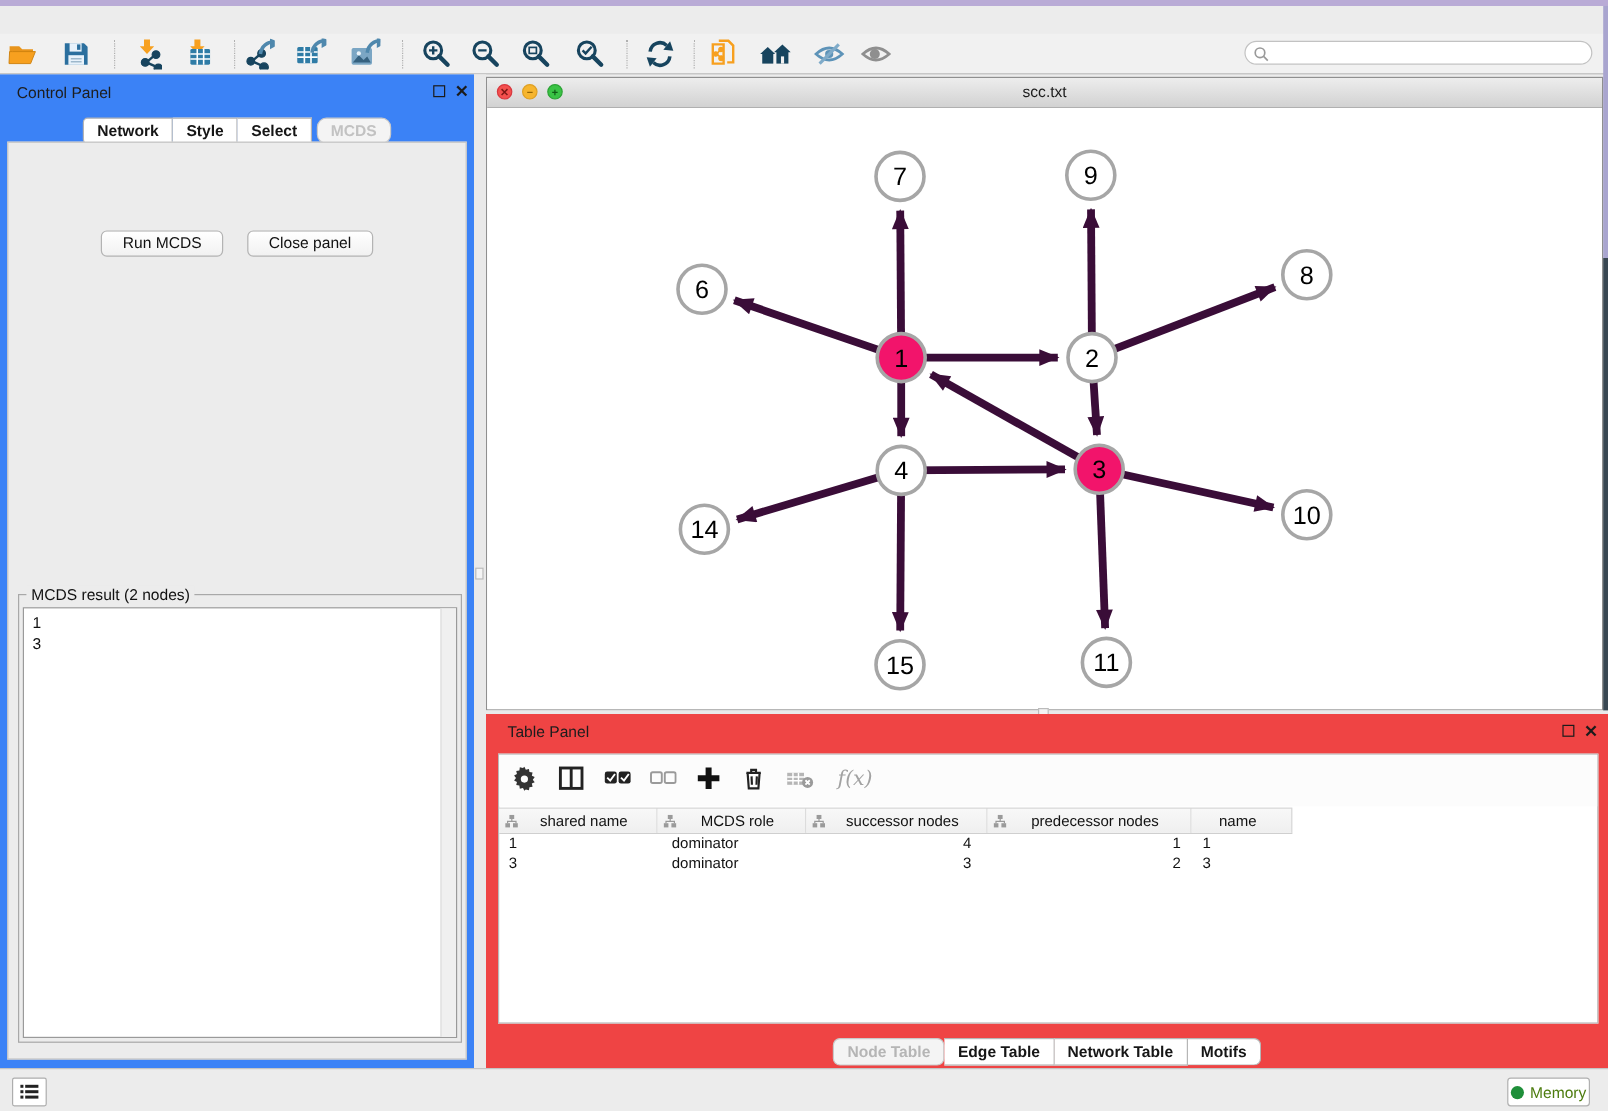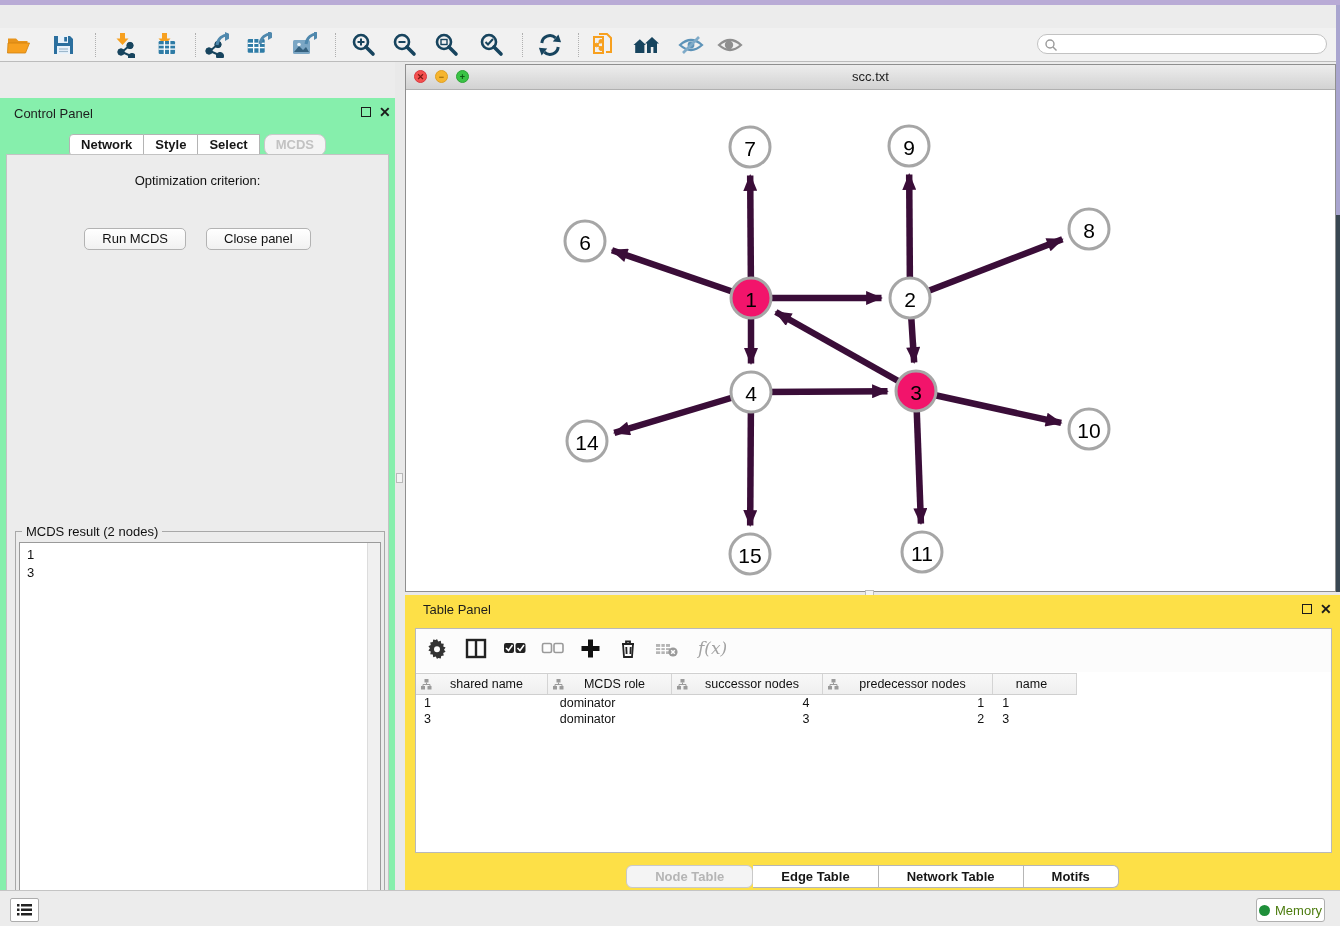--- a/index.html
+++ b/index.html
@@ -14,21 +14,21 @@
   #titlebar { left:0; top:5px; width:1340px; height:23px; background:linear-gradient(#f0f0f0,#dcdcdc); border-bottom:1px solid #c2c2c2; }
   .tl-dot { position:absolute; top:6px; width:12px; height:12px; border-radius:50%; background:#d8d8d8; border:1px solid #bcbcbc; }
   #win-title { width:100%; text-align:center; line-height:22px; font-size:13px; color:#9b9b9b; }
 
   #toolbar { left:0; top:28px; width:1340px; height:34px; background:#f1f1f1; border-bottom:1px solid #bcbcbc; }
   .tb-icon { position:absolute; top:4px; width:28px; height:28px; }
   .tb-sep { position:absolute; top:5px; width:1px; height:24px; border-left:1px dotted #b0b0b0; }
   #search-box { position:absolute; left:1037px; top:6px; width:290px; height:20px; background:#fff; border:1px solid #c2c2c2; border-radius:10px; }
   #search-box svg { position:absolute; left:6px; top:3px; }
 
-  #control-panel { left:0; top:62px; width:395px; height:828px; background:#86efac;margin-top:36px; }
+  #control-panel { left:0; top:62px; width:395px; height:828px; background:#3b82f6; }
   #cp-header { position:absolute; left:0; top:0; width:100%; height:30px; }
   #cp-title { position:absolute; left:14px; top:8px; font-size:13px; color:#1d1d1d; }
   .panel-float { position:absolute; top:9px; width:10px; height:10px; border:1.5px solid #1b1b1b; }
   .panel-close { position:absolute; top:6px; font-size:14px; font-weight:bold; color:#1b1b1b; }
   #cp-tabs { position:absolute; left:0; top:36px; width:100%; display:flex; justify-content:center; }
   .cp-tab { height:22px; line-height:20px; padding:0 11px; background:#fff; border:1px solid #b4b4b4; border-left:none; font-size:13px; font-weight:600; color:#161616; }
   .cp-tab:first-child { border-left:1px solid #b4b4b4; border-radius:4px 0 0 4px;text-align:center; }
   .cp-tab.active { background:#f4f4f4; border:1px solid #c9c9c9; border-radius:8px; color:#c2c2c2; margin-left:4px; }
   #cp-panel { position:absolute; left:6px; top:56px; width:383px; height:765px; border:1px solid #c3c3c3; background:#ececec; }
   #opt-label { position:absolute; left:0; top:18px; width:100%; text-align:center; font-size:13px; color:#111; }
@@ -46,33 +46,33 @@
   #v-split .handle { position:absolute; left:1px; top:411px; width:7px; height:10px; background:#f4f4f4; border:1px solid #b9b9b9; }
   #h-split { left:405px; top:592px; width:935px; height:3px; background:#e9e9e9; }
   #h-split .handle { position:absolute; left:460px; top:-2px; width:9px; height:7px; background:#f4f4f4; border:1px solid #bbb; }
 
   #net-window { left:405px; top:64px; width:931px; height:528px; border:1px solid #8f8f8f; background:#fff; }
   #nw-titlebar { position:absolute; left:0; top:0; width:100%; height:25px; background:linear-gradient(#ededed,#d2d2d2); border-bottom:1px solid #b0b0b0; }
   .nw-dot { position:absolute; top:5px; width:13px; height:13px; border-radius:50%; font-size:9px; font-weight:bold; text-align:center; line-height:12px; }
   #nw-title { width:100%; text-align:center; line-height:24px; font-size:13px; color:#1c1c1c; }
   #nw-canvas { position:absolute; left:0; top:25px; width:929px; height:501px; background:#fff; }
 
-  #table-panel { left:405px; top:595px; width:935px; height:295px; background:#fde047; }
+  #table-panel { left:405px; top:595px; width:935px; height:295px; background:#ef4444; }
   #tp-title { position:absolute; left:18px; top:7px; font-size:13px; color:#1d1d1d; }
   #tp-box { position:absolute; left:10px; top:33px; width:917px; height:225px; background:#fff; border:1px solid #b9b9b9; }
   #tp-toolbar { position:absolute; left:0; top:0; width:100%; height:43px; background:#fcfcfc; display:flex; align-items:center; padding-left:11px; gap:15px; }
   #tp-thead { position:absolute; left:0; top:44px; height:22px; display:flex; border-top:1px solid #d0d0d0; border-bottom:1px solid #cfcfcf; }
   .th { position:relative; display:flex; align-items:center; background:linear-gradient(#f8f8f8,#efefef); border-right:1px solid #d4d4d4; font-size:12.5px; color:#111; }
   .th .lbl { flex:1; text-align:center; padding-right:6px; }
   .th svg { margin-left:5px; }
   #tp-rows { position:absolute; left:0; top:67px; width:660px; }
   .tr { display:flex; height:16px; font-size:12.5px; color:#111; }
   .td { overflow:hidden; white-space:nowrap; }
   #tp-tabs { position:absolute; left:0; bottom:2px; width:100%; display:flex; justify-content:center; }
-  .tp-tab { height:23px; line-height:21px; padding:0 28px; background:#fff; border:1px solid #b6b6b6; border-left:none; font-size:13px; font-weight:600; color:#161616; }
+  .tp-tab { height:23px; line-height:21px; padding:0 11px; background:#fff; border:1px solid #b6b6b6; border-left:none; font-size:13px; font-weight:600; color:#161616; }
   .tp-tab:first-child { border-left:1px solid #b6b6b6; border-radius:6px 0 0 6px; }
   .tp-tab:last-child { border-radius:0 6px 6px 0; }
   .tp-tab.active { color:#b5b5b5; background:#f4f4f4; border-radius:6px; border-color:#c9c9c9; }
 
   #status-bar { left:0; top:890px; width:1340px; height:36px; background:#ececec; border-top:1px solid #c4c4c4; }
   #list-btn { position:absolute; left:10px; top:7px; width:29px; height:24px; background:#fff; border:1px solid #adadad; border-radius:2px; }
   #memory-btn { position:absolute; right:15px; top:7px; width:69px; height:24px; background:#fff; border:1px solid #b0b0b0; border-radius:3px; display:flex; align-items:center; justify-content:center; gap:5px; font-size:13px; color:#4d7c0f; }
   #memory-btn .dot { width:11px; height:11px; border-radius:50%; background:#1f8f3a; }
 </style>
 </head>
@@ -235,21 +235,20 @@
       <span class="panel-float" style="left:361px"></span>
       <span class="panel-close" style="left:379px">✕</span>
     </div>
     <div id="cp-tabs">
         <div class="cp-tab">Network</div>
         <div class="cp-tab">Style</div>
         <div class="cp-tab">Select</div>
         <div class="cp-tab active">MCDS</div>
       </div>
     <div id="cp-panel">
-      <div id="opt-label">Optimization criterion:</div>
       <div id="cp-buttons">
         <div class="mac-btn">Run MCDS</div>
         <div class="mac-btn">Close panel</div>
       </div>
       <div id="result-group">
         <span id="result-title">MCDS result (2 nodes)</span>
         <div id="result-area">
           <div id="result-text">1
 3</div>
           <div id="result-scroll"></div>

